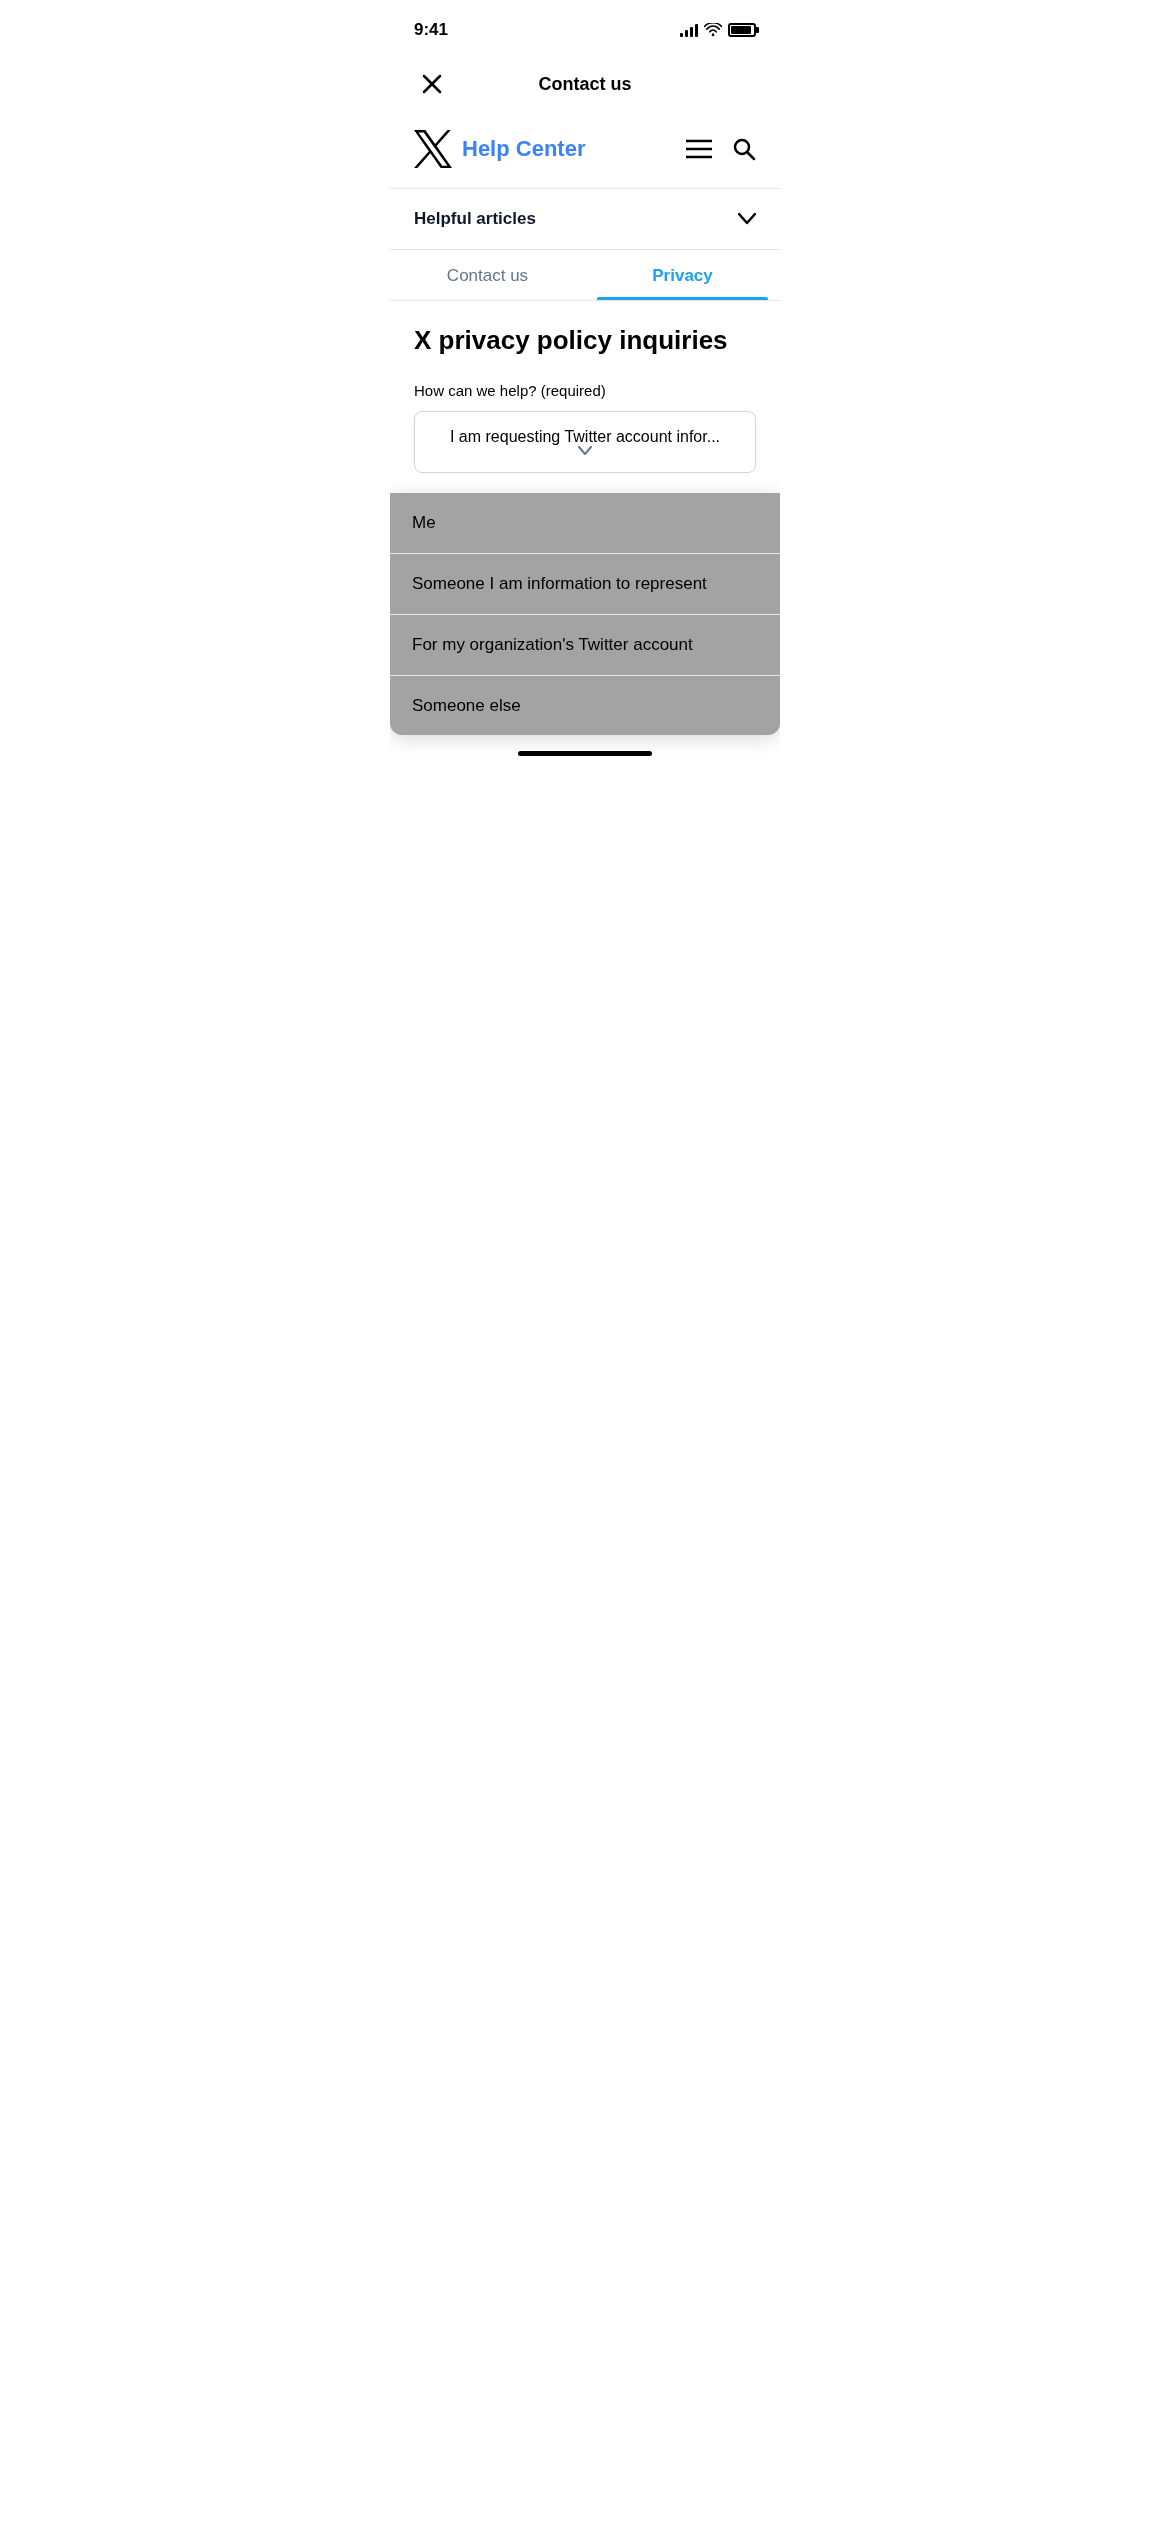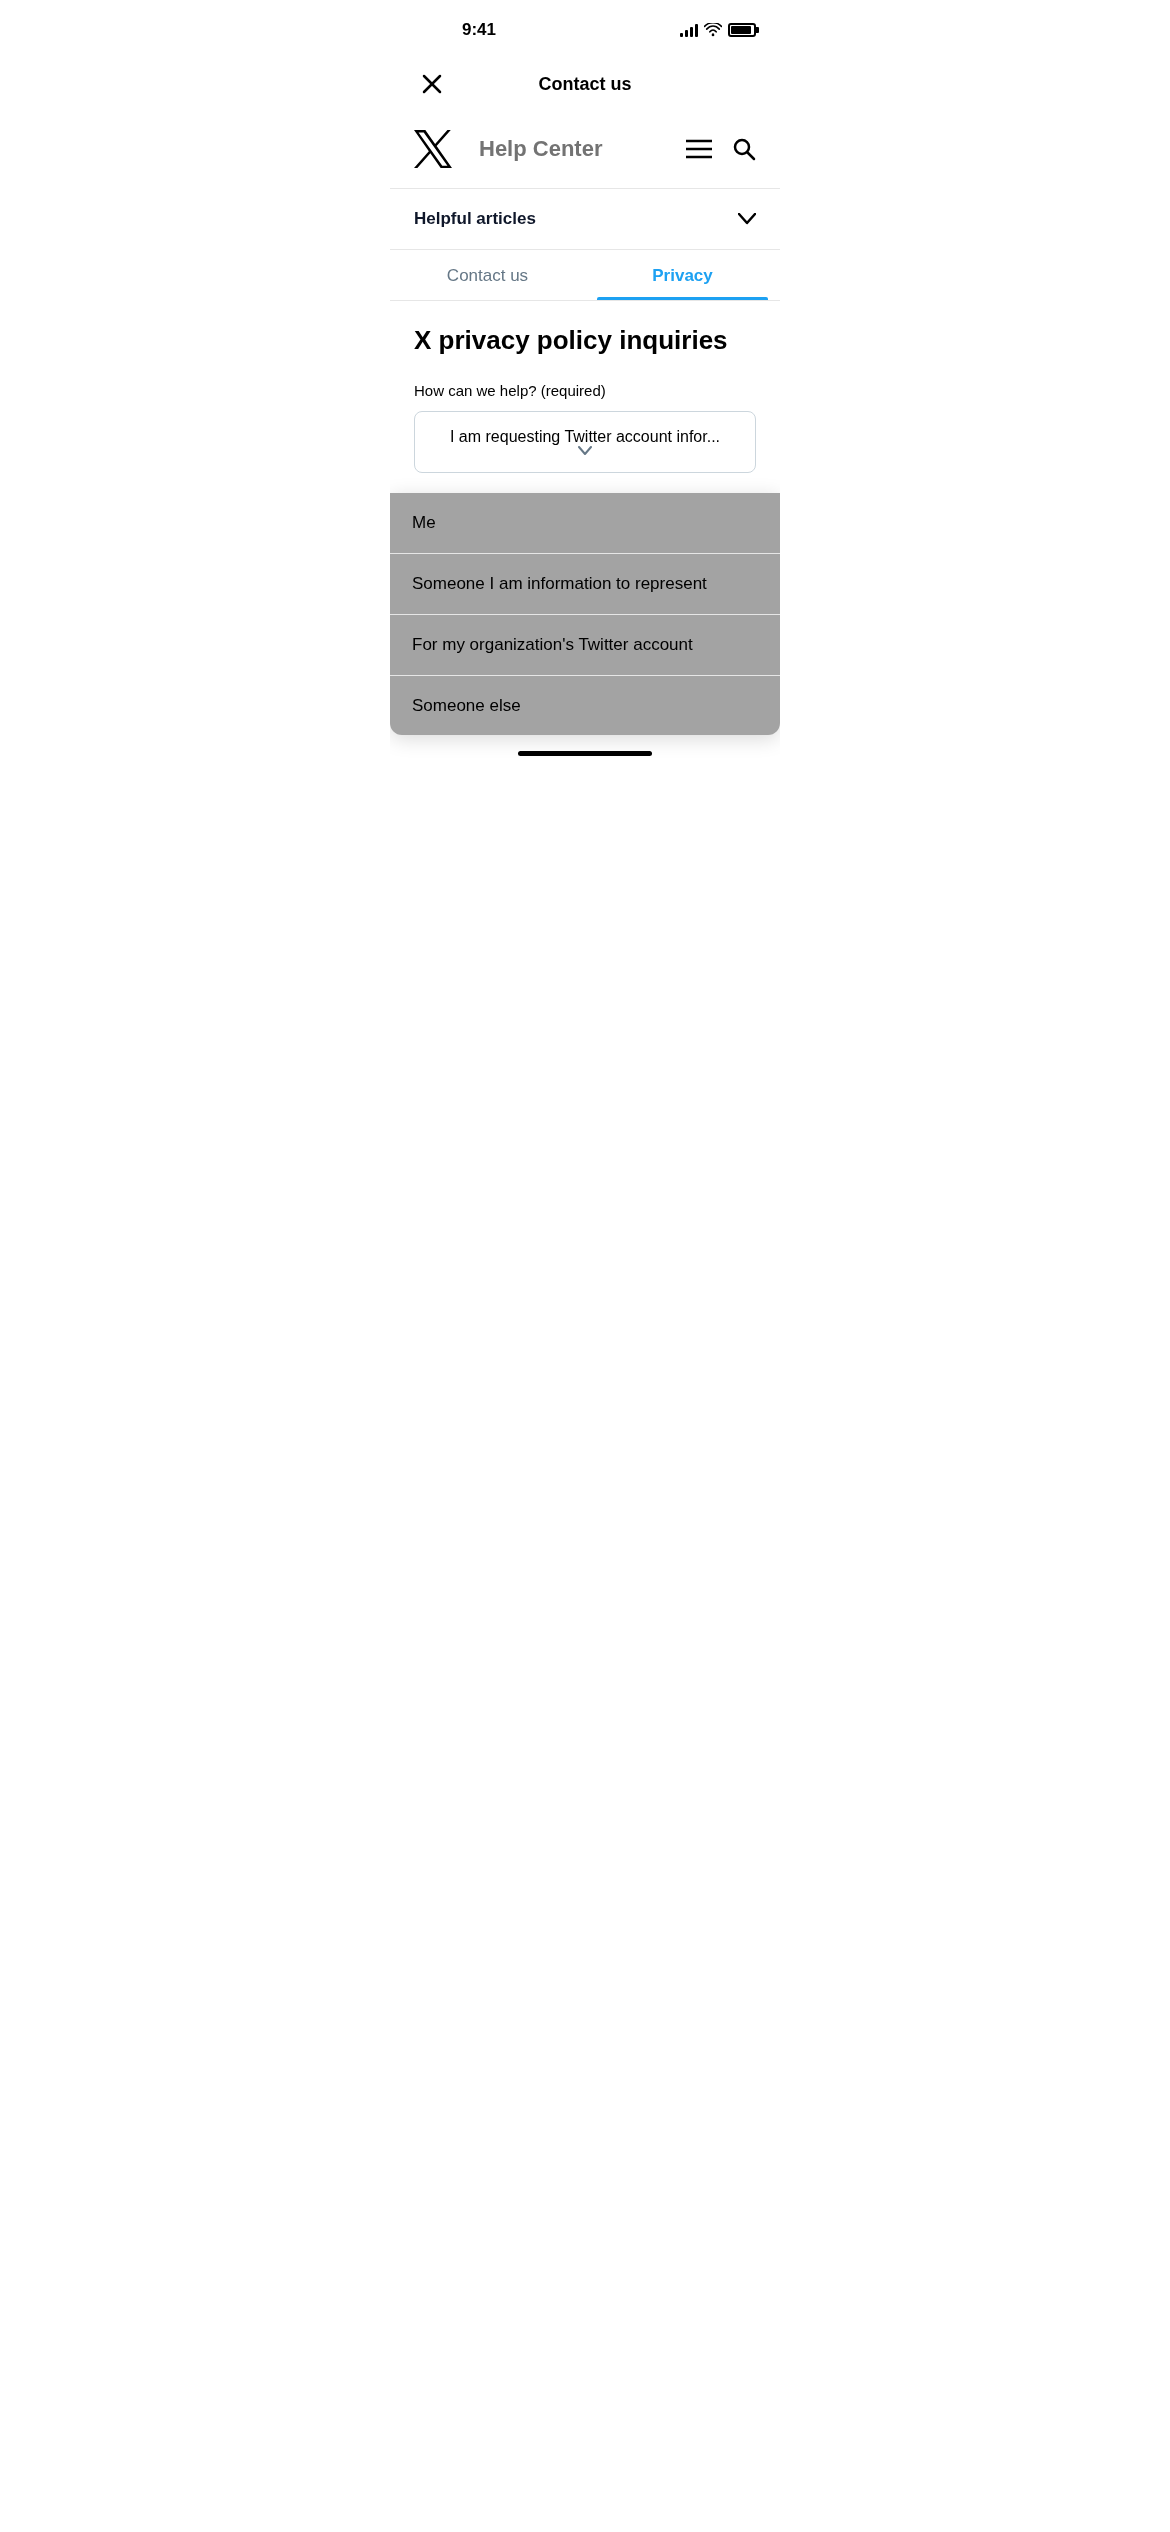--- a/index.html
+++ b/index.html
@@ -24,21 +24,20 @@
       justify-content: space-between;
       align-items: center;
       padding: 14px 24px 8px 24px;
       height: 54px;
     }
 
     .status-time {
       font-size: 17px;
       font-weight: 600;
       color: #000;
-      margin-left: 48px;
     }
 
     .status-icons {
       display: flex;
       align-items: center;
       gap: 6px;
     }
 
     .signal-bars {
       display: flex;
@@ -126,22 +125,21 @@
 
     .help-center-logo {
       display: flex;
       align-items: center;
       gap: 10px;
     }
 
     .help-center-text {
       font-size: 22px;
       font-weight: 700;
-      color: #737373;
-      margin-left: 17px;
+      color: #3b82f6;
     }
 
     .header-icons {
       display: flex;
       gap: 20px;
       align-items: center;
     }
 
     .header-icon-btn {
       cursor: pointer;

